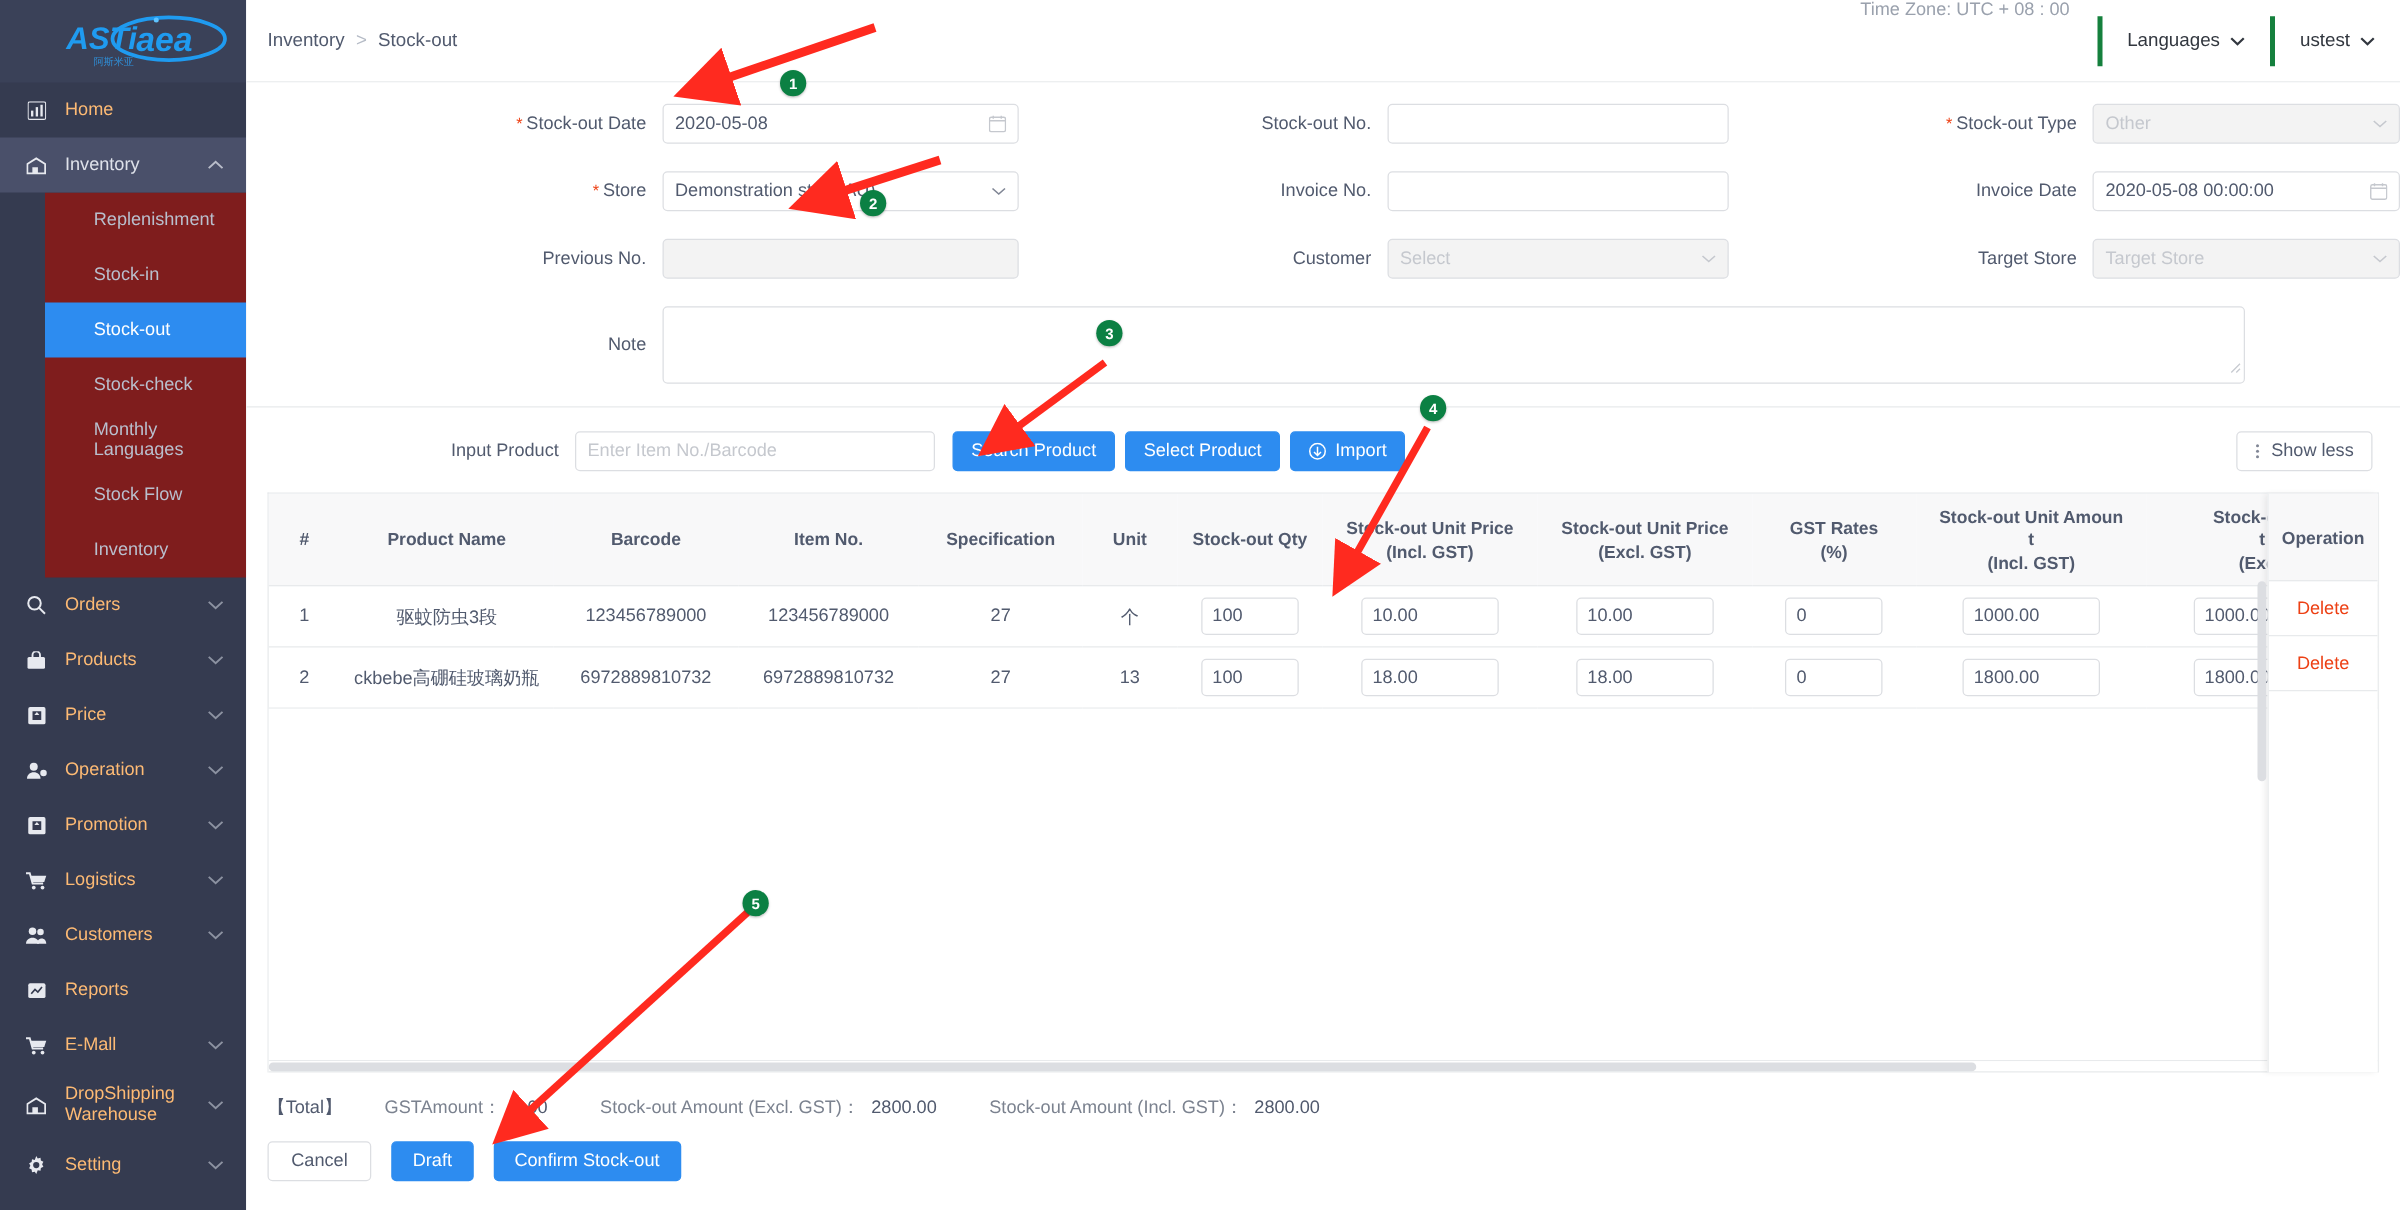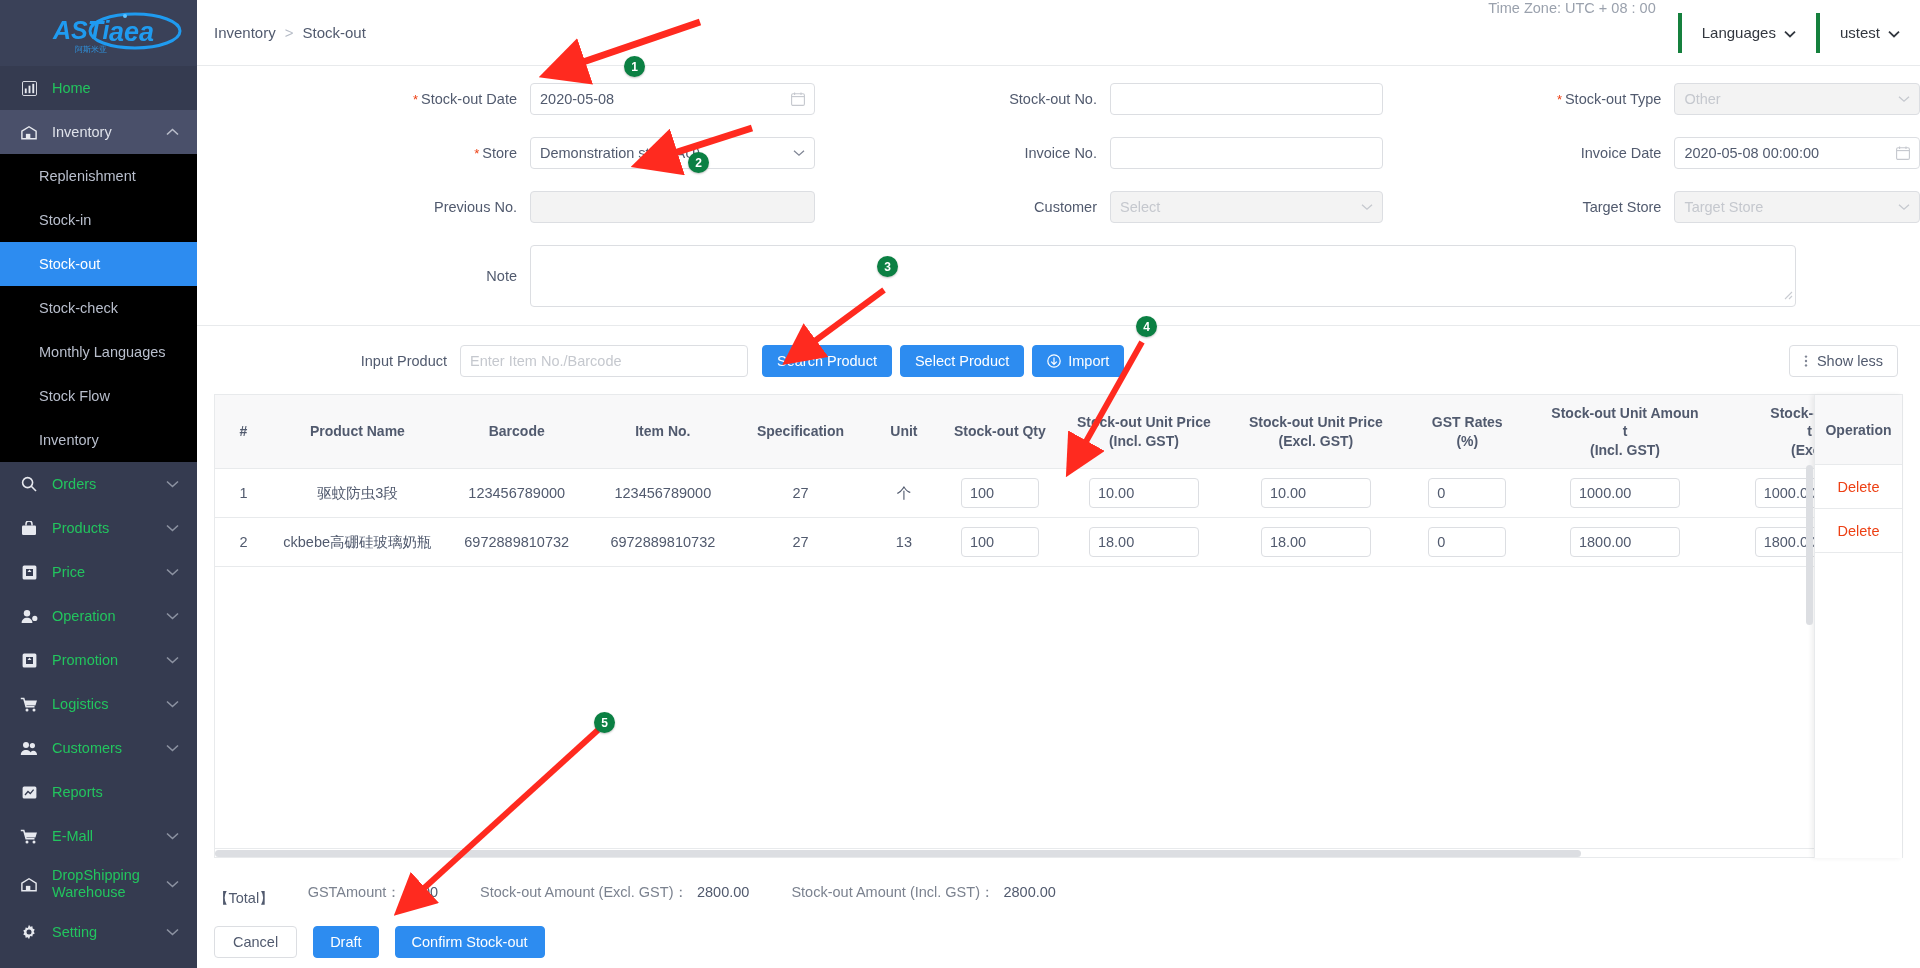--- a/index.html
+++ b/index.html
@@ -21,33 +21,33 @@
     position: relative;
   }
   .logo-box {
     height: 66px; background: #3a4158;
     display: flex; align-items: center; justify-content: flex-end;
   }
   .logo-svg { display:block; }
   .nav-item {
     height: 44px; display: flex; align-items: center;
     padding: 0 18px 0 19px;
-    color: #22c55e; font-size: 14.5px;
+    color: #fdba74; font-size: 14.5px;
     cursor: pointer; position: relative;
   }
   .nav-item .ico {
     width: 20px; height: 20px; margin-right: 13px;
     display: inline-flex; align-items: center; justify-content: center;
     color: #e7e9ef; flex: 0 0 20px;
   }
   .nav-item .lbl { flex: 1 1 auto; line-height: 1.15; }
   .nav-item .caret { margin-left: 6px; opacity: .75; display:flex; }
   .nav-item.expanded { background: #4a506a; color: #dfe2ea; }
   .nav-item.tall { height: 52px; }
-  .submenu { background: #000000; }
+  .submenu { background: #7f1d1d; margin-left: 36px; }
   .sub-item {
     height: 44px; display: flex; align-items: center;
     padding-left: 39px; color: #b9bfcd; font-size: 14.5px; cursor: pointer;
   }
   .sub-item.active { background: #2d8cf0; color: #fff; }
 
   
   .main { flex: 1 1 auto; height: 968px; background: #f5f7f9; overflow: hidden; position: relative; }
   .topbar {
     height: 66px; background: #fff; display: flex; align-items: center;
@@ -666,21 +666,21 @@
               <span class="del">Delete</span>
             </div>
           <div class="oprow">
               <span class="del">Delete</span>
             </div>
         </div>
         <div class="vscroll"></div>
       </div>
 
       <div class="totals">
-        <span class="seg tot-label" style="margin-right:34px;margin-top:13px;">【Total】</span>
+        <span class="seg tot-label" style="margin-right:34px;">【Total】</span>
         <span class="seg">
           <span class="muted">GSTAmount：</span>
           <span class="val">0.00</span>
         </span>
         <span class="seg">
           <span class="muted">Stock-out Amount (Excl. GST)：</span>
           <span class="val">2800.00</span>
         </span>
         <span class="seg">
           <span class="muted">Stock-out Amount (Incl. GST)：</span>

